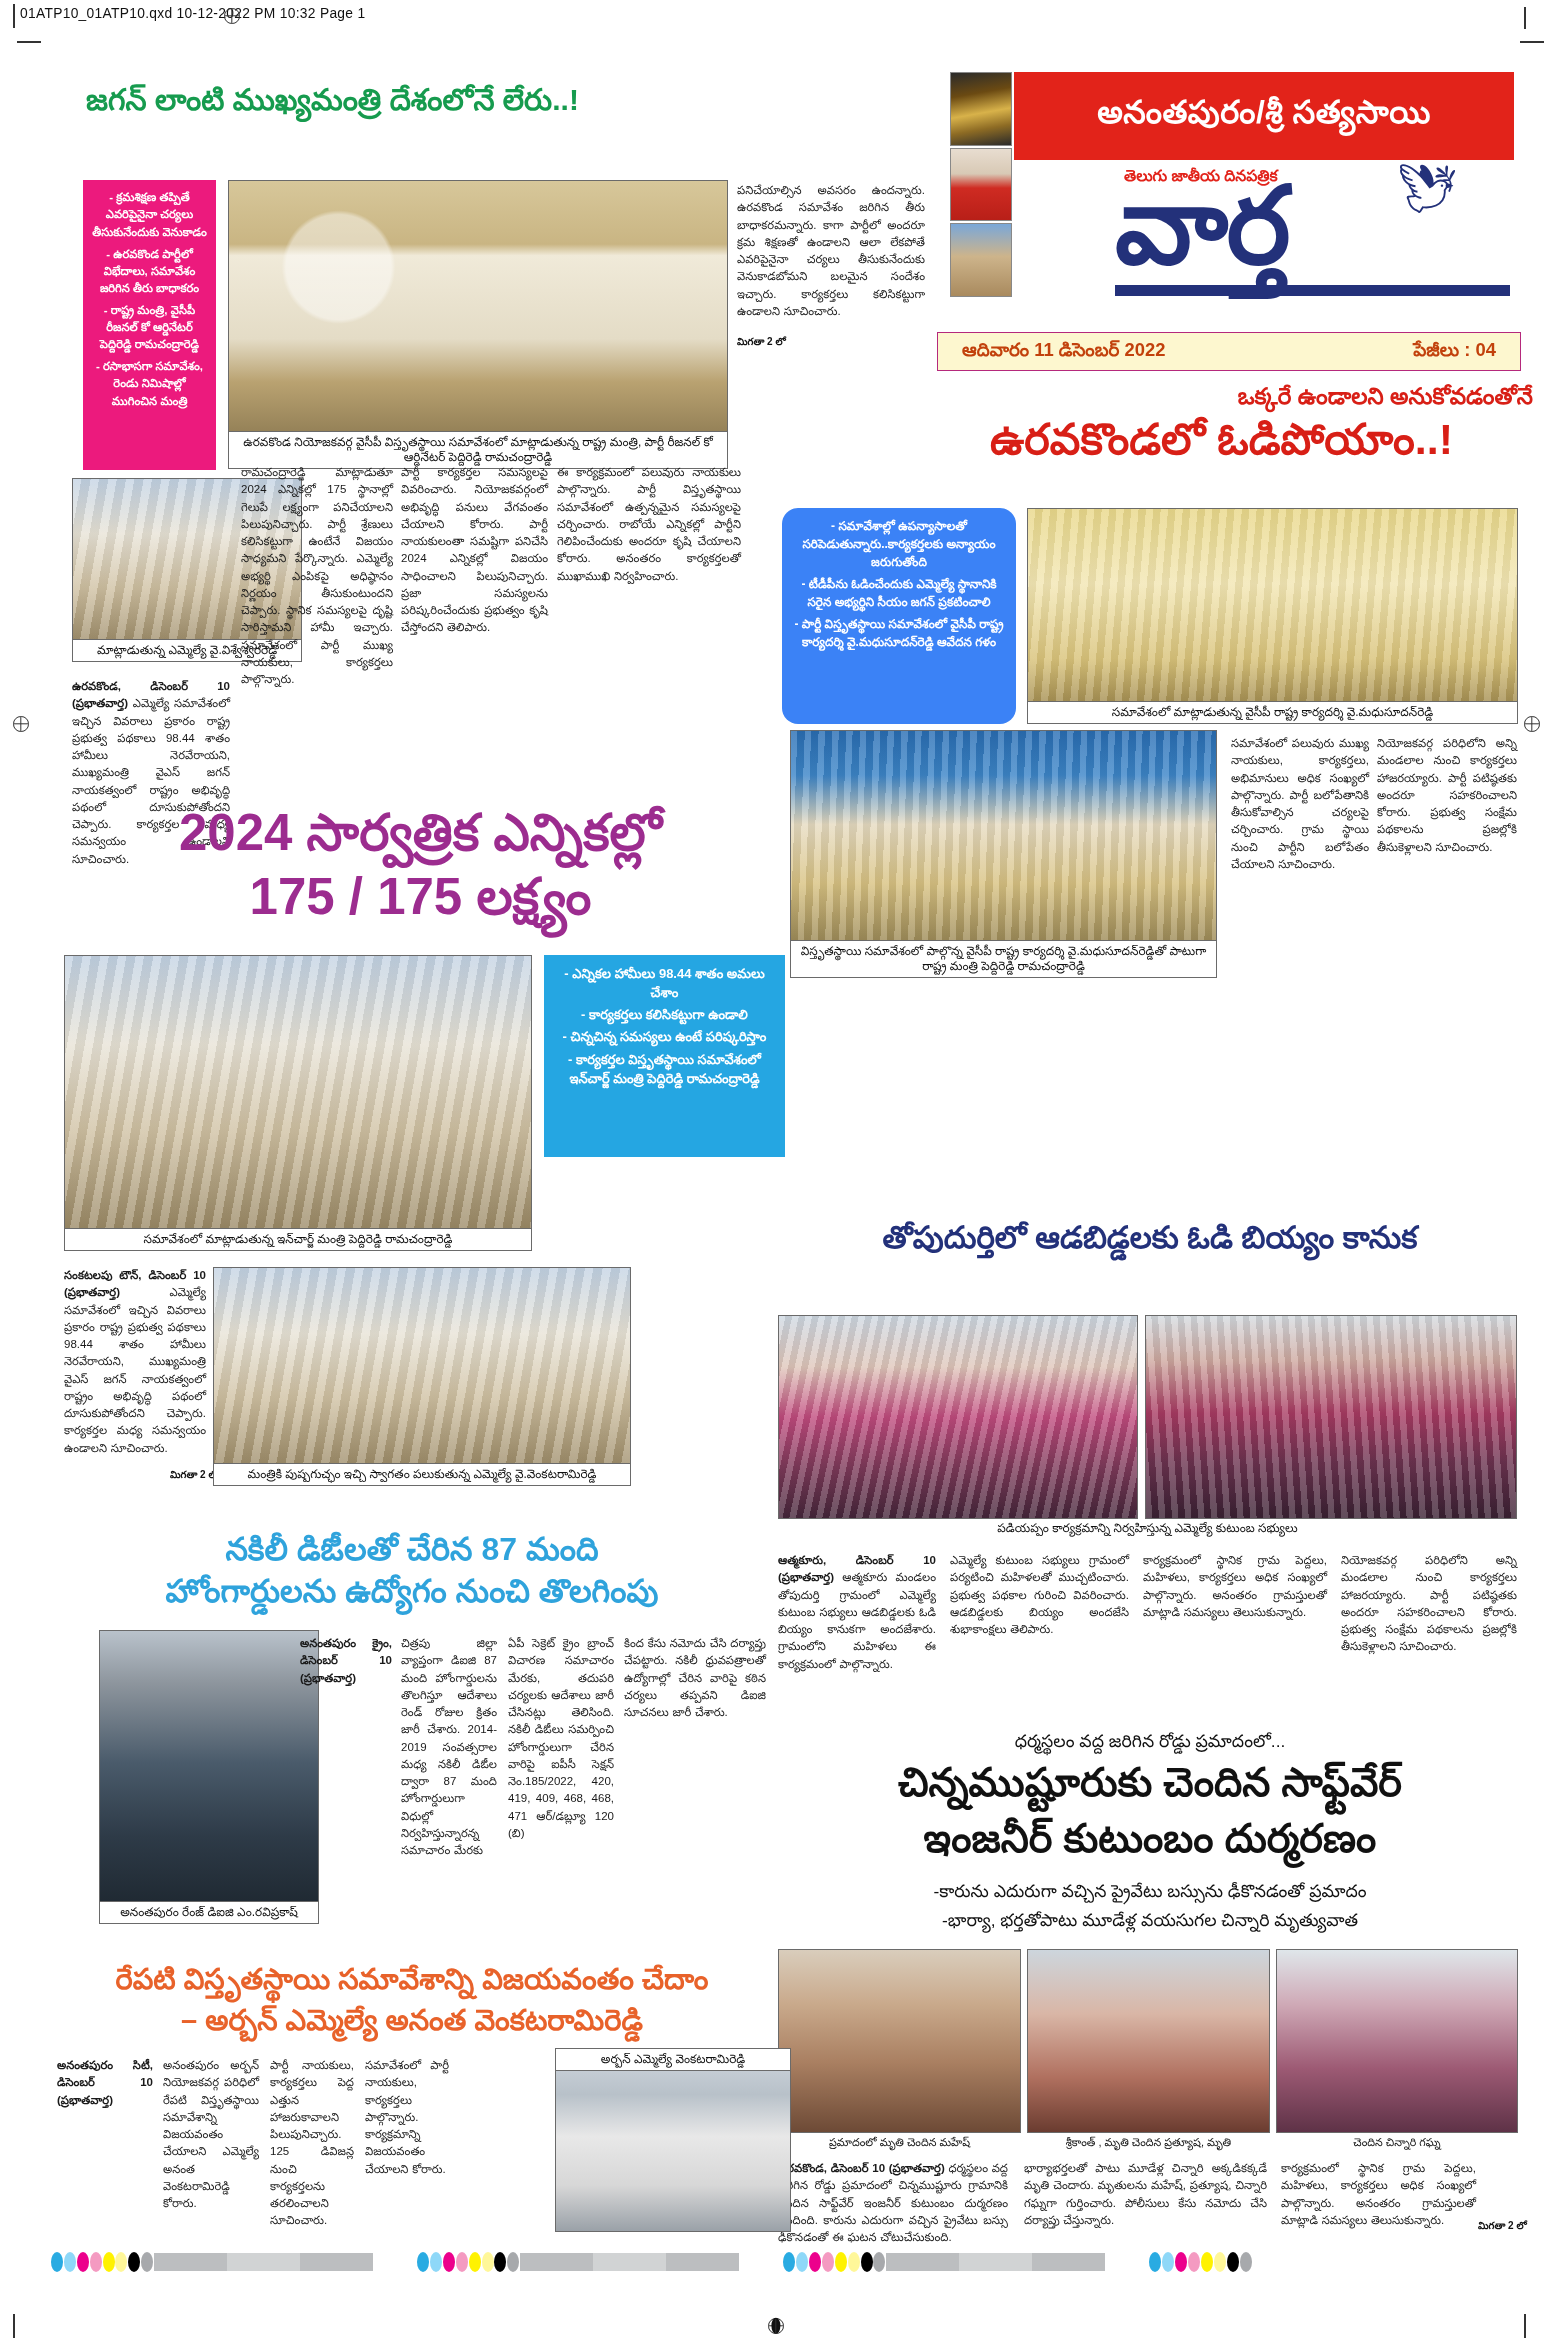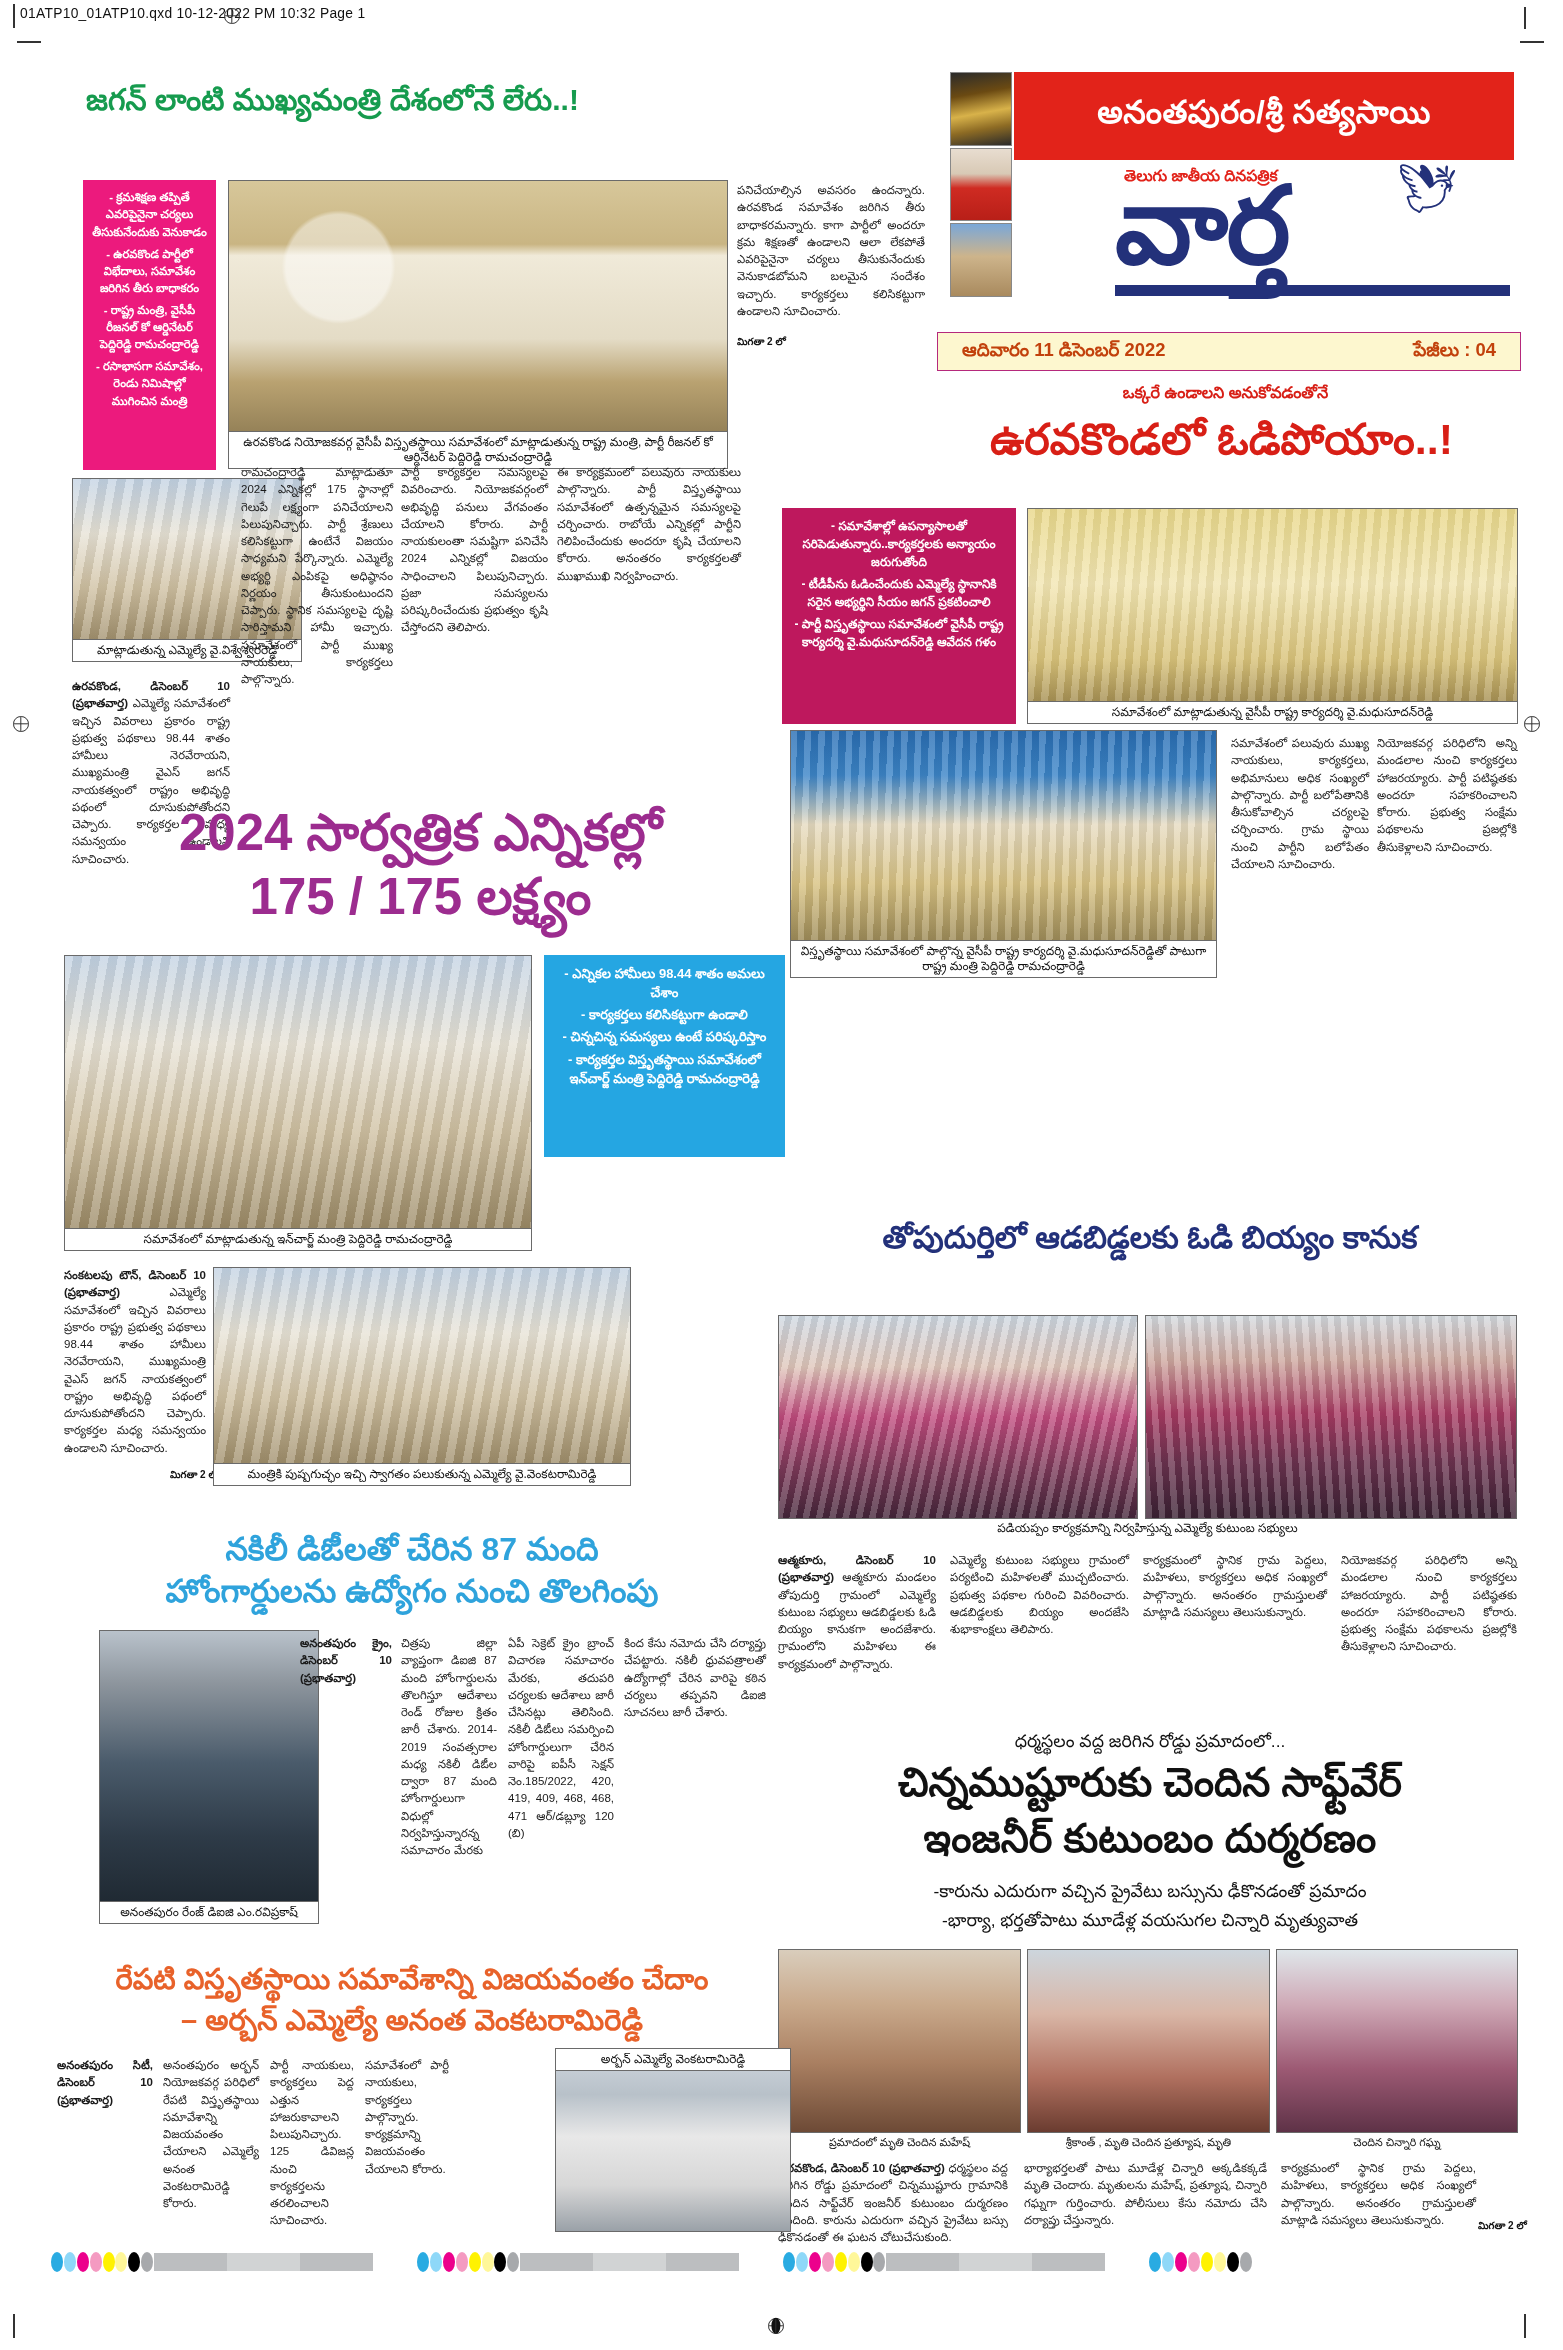--- a/index.html
+++ b/index.html
@@ -55,21 +55,21 @@
   .h-green  { color:#169b4e; }
   .h-red    { color:#d81f16; }
   .h-purple { color:#9c2c8f; }
   .h-blue   { color:#23317a; }
   .h-cyan   { color:#2fa3dc; }
   .h-orange { color:#e8622a; }
   .h-black  { color:#111; }
 
   
   .box-pink { background:#ec1a7d; color:#fff; }
-  .box-blue { background:#be185d; color:#fff; }
+  .box-blue { background:#3b82f6; color:#fff;border-radius:16px; }
   .box-cyan { background:#25a6e2; color:#fff; }
   .callout { padding:9.2px 7.3px; font-size:16px; line-height:1.42; text-align:center; font-weight:bold; }
 
   
   .photo { position:absolute; border:0.9px solid #6a6a6a; overflow:hidden; }
   .photo .cap {
     position:absolute; left:0; right:0; bottom:0; background:#fff; border-top:0.9px solid #6a6a6a;
     font-size:12px; line-height:1.25; text-align:center; color:#111; padding:2.8px 3.7px;
   }
   .ph-img { position:absolute; left:0; right:0; top:0; bottom:0; }
@@ -144,21 +144,21 @@
     <div class="mh-dove">🕊</div>
     <div class="mh-title">వార్త</div>
     <div class="mh-underline"></div>
   </div>
 
   <div class="datebar">
     <span>ఆదివారం  11  డిసెంబర్  2022</span>
     <span>పేజీలు : 04</span>
   </div>
 
-  <div class="hl h-red tel" style="position:absolute; left:918px; top:384px; width:615px; font-size:16px;">ఒక్కరే ఉండాలని అనుకోవడంతోనే</div>
+  <div class="hl h-red tel" style="position:absolute; left:918px; top:384px; width:615px; font-size:23px;text-align:right;">ఒక్కరే ఉండాలని అనుకోవడంతోనే</div>
   <div class="hl h-red tel" style="position:absolute; left:900px; top:415px; width:643px; font-size:43px;">ఉరవకొండలో ఓడిపోయాం..!</div>
 
   <div class="box-pink callout" style="position:absolute; left:83px; top:180px; width:133px; height:290px; font-size:11.5px; line-height:1.5;">
     <div>- క్రమశిక్షణ తప్పితే ఎవరిపైనైనా చర్యలు తీసుకునేందుకు వెనుకాడం</div>
     <div style="margin-top:4.6px">- ఉరవకొండ పార్టీలో విభేదాలు, సమావేశం జరిగిన తీరు బాధాకరం</div>
     <div style="margin-top:4.6px">- రాష్ట్ర మంత్రి, వైసీపీ రీజనల్ కో ఆర్డినేటర్ పెద్దిరెడ్డి రామచంద్రారెడ్డి</div>
     <div style="margin-top:4.6px">- రసాభాసగా సమావేశం, రెండు నిమిషాల్లో ముగించిన మంత్రి</div>
   </div>
 
   <div class="photo" style="left:228px; top:180px; width:500px; height:289px;">

